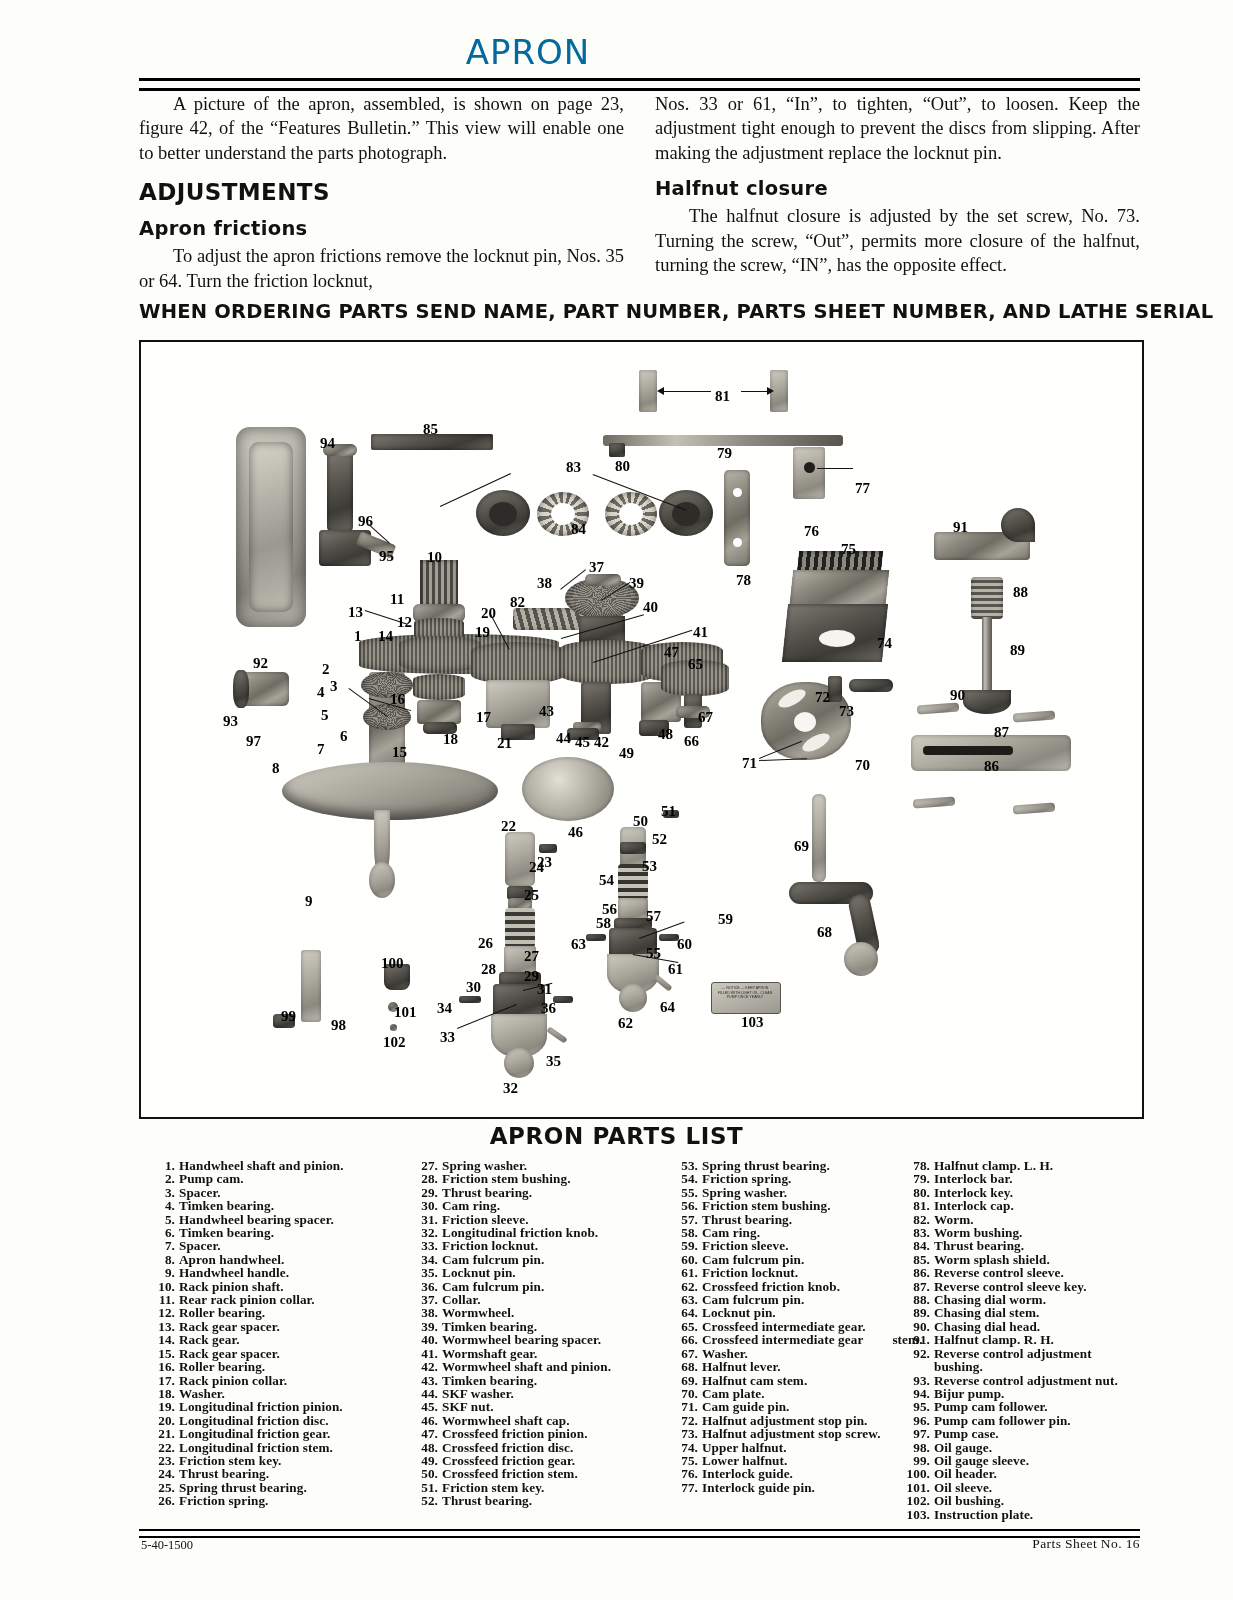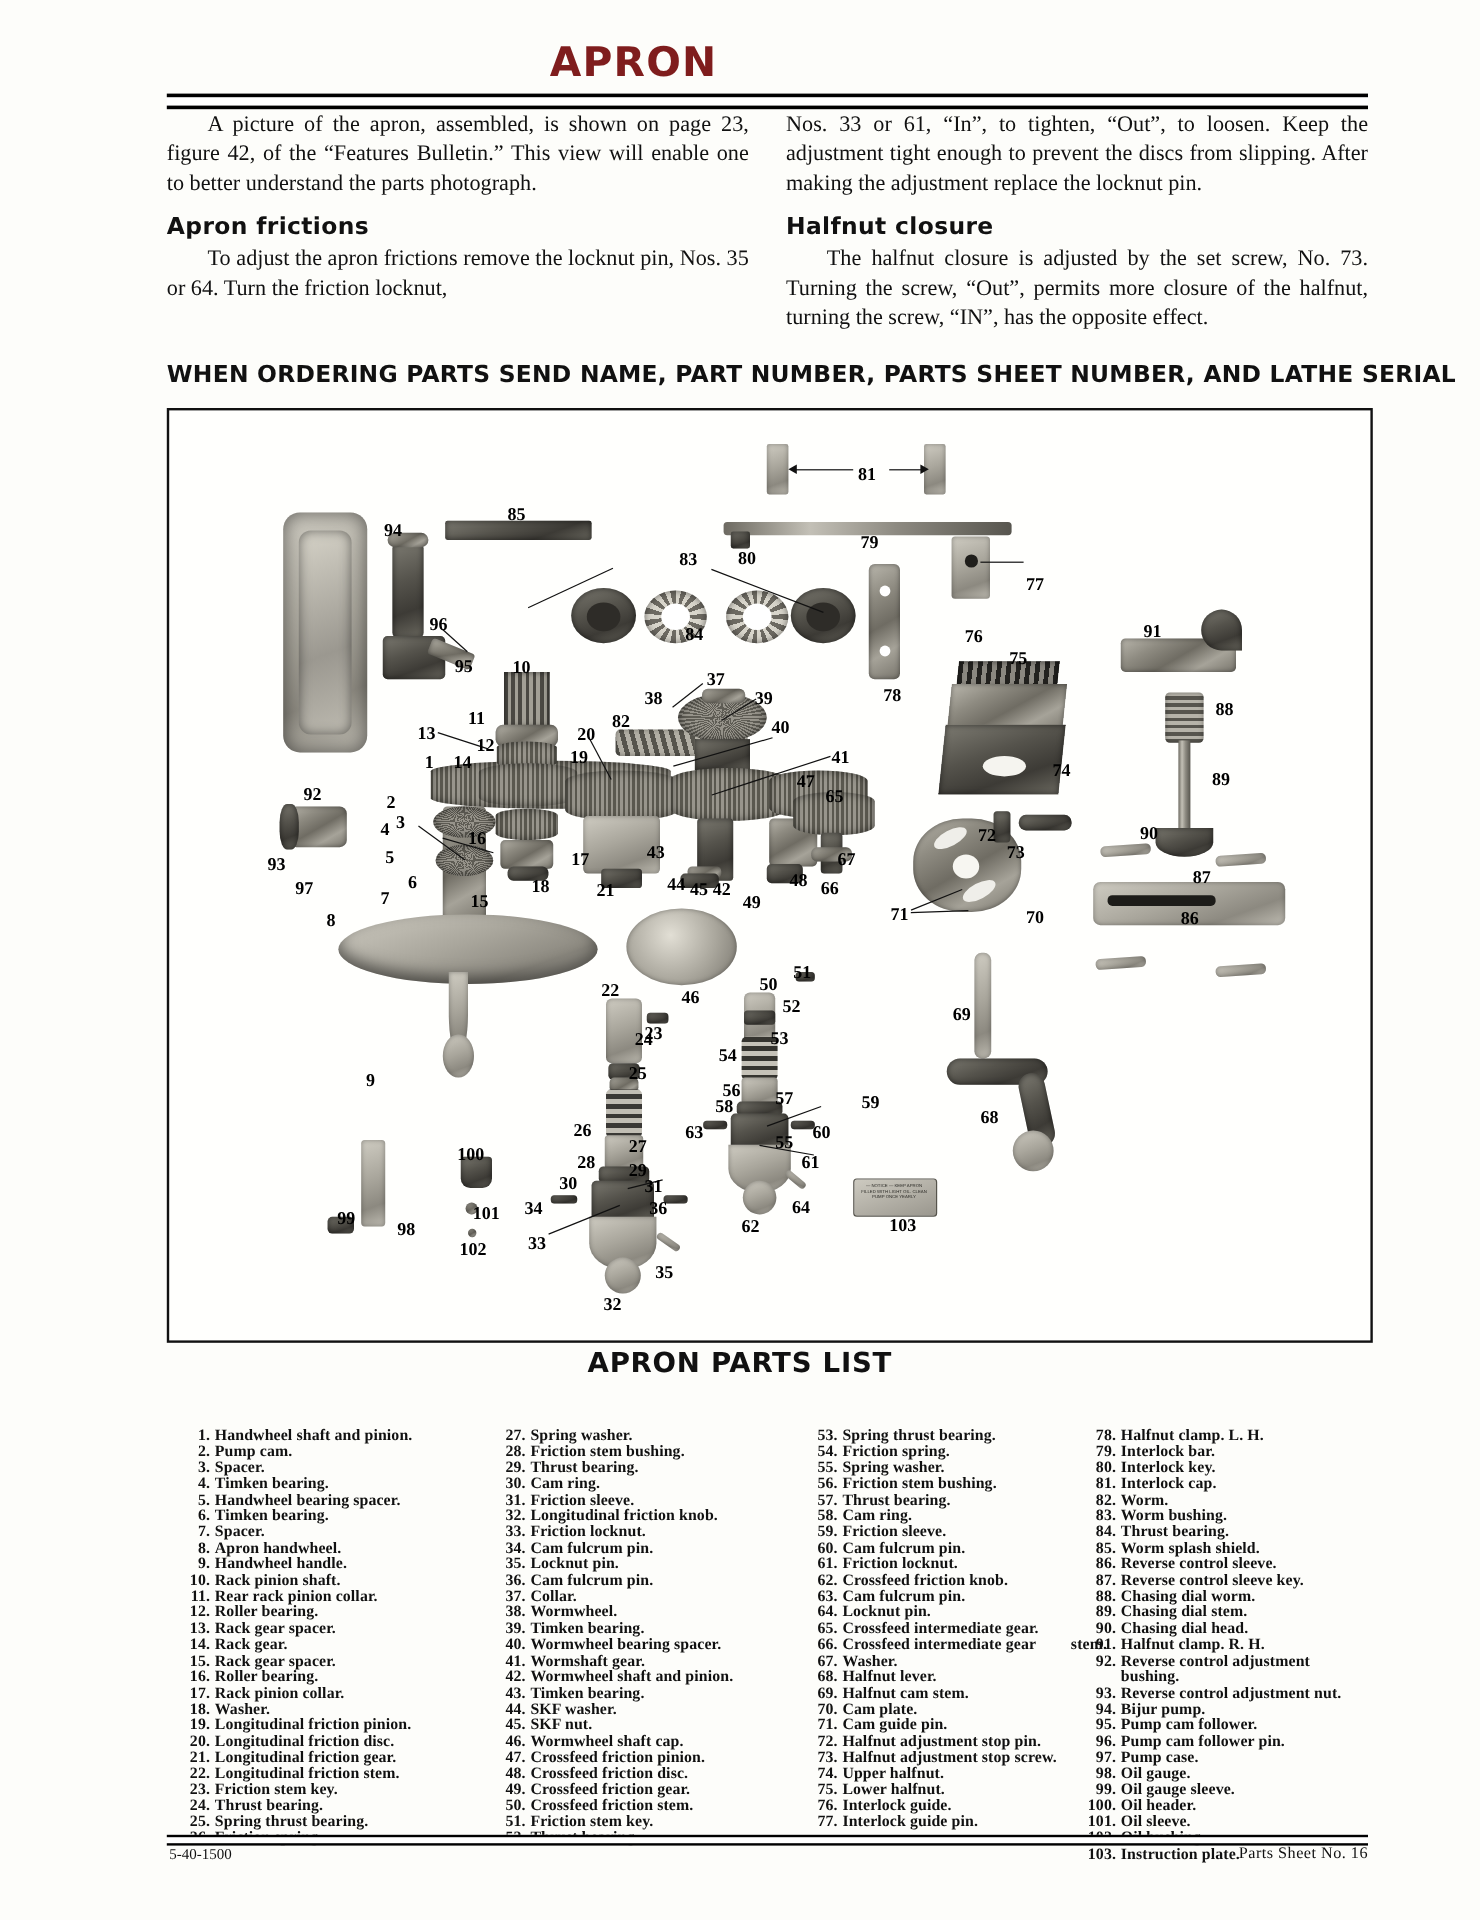--- a/index.html
+++ b/index.html
@@ -11,24 +11,24 @@
     position:relative;
     overflow:hidden;
   }
   .page{position:absolute;left:0;top:0;width:1233px;height:1600px;}
 
   
   .doc-title{
     position:absolute;left:0;top:32px;width:1056px;
     text-align:center;
     font-family:"DejaVu Sans", sans-serif;
-    font-weight:bold;
+    font-weight:normal;
     font-size:34px;
     letter-spacing:1px;
-    color:#7f1d1d;
+    color:#0369a1;
   }
   .rule-top{
     position:absolute;left:139px;top:78px;width:1001px;height:7px;
     border-top:3px solid #000;border-bottom:3px solid #000;
     background:#fff;
   }
 
   
   .colwrap{position:absolute;left:139px;top:92px;width:1001px;}
   .col{width:485px;float:left;}
@@ -118,21 +118,21 @@
   
   .plist-title{
     position:absolute;left:0;top:1123px;width:1233px;
     text-align:center;
     font-family:"DejaVu Sans", sans-serif;
     font-weight:bold;font-size:23px;letter-spacing:.6px;
   }
   .plist{
     position:absolute;left:145px;top:1159px;width:1005px;height:345px;
   }
-  .pcol{position:absolute;top:0;margin-top:30px;}
+  .pcol{position:absolute;top:0;}
   .pcol.c1{left:5px;width:250px;}
   .pcol.c2{left:268px;width:250px;}
   .pcol.c3{left:528px;width:255px;}
   .pcol.c4{left:760px;width:245px;}
   .pitem{
     font-family:"Liberation Serif", serif;
     font-size:13.2px;
     line-height:13.4px;
     font-weight:bold;
     white-space:nowrap;
@@ -161,20 +161,21 @@
 <body>
 
 <div class="page">
 
   <div class="doc-title">APRON</div>
   <div class="rule-top"></div>
 
   <div class="colwrap">
     <div class="col">
       <p class="bodytext indent">A picture of the apron, assembled, is shown on page 23, figure 42, of the “Features Bulletin.” This view will enable one to better understand the parts photograph.</p>
+      <h2 class="sec">ADJUSTMENTS</h2>
       <h3 class="sub">Apron frictions</h3>
       <p class="bodytext indent">To adjust the apron frictions remove the locknut pin, Nos. 35 or 64. Turn the friction locknut,</p>
     </div>
     <div class="col right">
       <p class="bodytext">Nos. 33 or 61, “In”, to tighten, “Out”, to loosen. Keep the adjustment tight enough to prevent the discs from slipping. After making the adjustment replace the locknut pin.</p>
       <h3 class="sub">Halfnut closure</h3>
       <p class="bodytext indent">The halfnut closure is adjusted by the set screw, No. 73. Turning the screw, “Out”, permits more closure of the halfnut, turning the screw, “IN”, has the opposite effect.</p>
     </div>
     <div style="clear:both"></div>
   </div>

